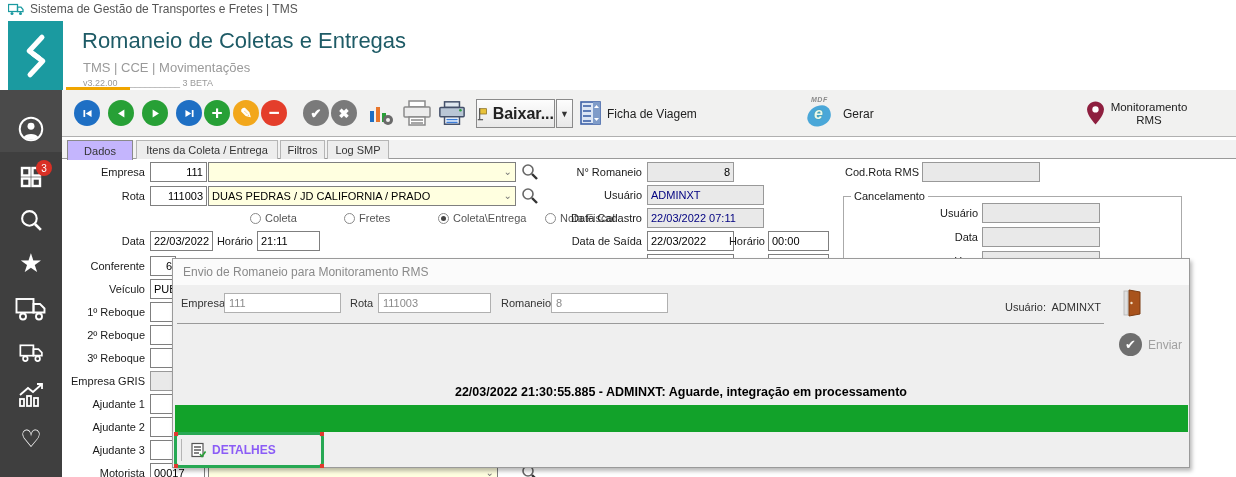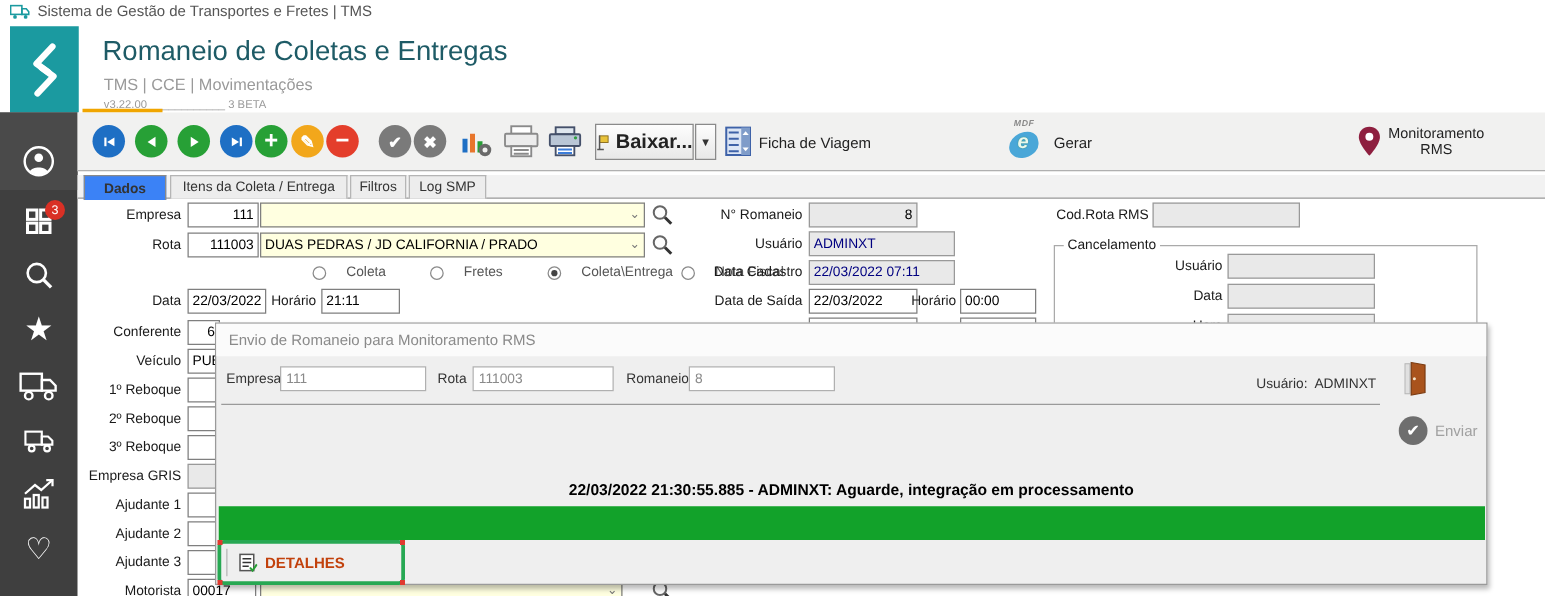--- a/index.html
+++ b/index.html
@@ -28,51 +28,51 @@
         color:#fff;font-size:15px;font-weight:bold;cursor:default}
   .blue{background:#1e6fc4}.green{background:#27a036}.gray{background:#7a7a7a}
   .orange{background:#f2a71b}.red{background:#e43e2b}
   .btn3d{position:absolute;border:1px solid #8a8a8a;background:linear-gradient(#fdfdfd,#e8e8e8);
          display:flex;align-items:center;justify-content:center;gap:5px;font-size:16px;font-weight:bold;color:#222;box-sizing:border-box}
   .tool-label{position:absolute;font-size:12px;color:#222}
   
   .tabbar{left:62px;top:140px;width:1174px;height:19px;background:#f2f2f2;border-bottom:1px solid #9a9a9a;box-sizing:border-box}
   .tab{position:absolute;top:140px;height:19px;font-size:11px;color:#333;display:flex;align-items:center;justify-content:center;
        border:1px solid #b5b5b5;border-bottom:none;background:#ededed;box-sizing:border-box;z-index:1}
-  .tab.active{background:#3b82f6;height:20px;z-index:3;border-color:#8a8a8a;font-weight:bold}
+  .tab.active{background:#c4b5fd;height:20px;z-index:3;border-color:#8a8a8a;font-weight:normal}
   
   .lbl{position:absolute;font-size:11px;color:#1a1a1a;height:20px;line-height:20px;text-align:right}
   .lbl-l{text-align:left}
   .field{position:absolute;height:20px;border:1px solid #7f7f7f;background:#fff;box-sizing:border-box;font-size:11px;color:#000;
          display:flex;align-items:center;padding:0 3px;overflow:hidden;white-space:nowrap}
   .field.rt{justify-content:flex-end}
   .field.gray{background:#e9e9e9;border-color:#999}
   .field.yellow{background:#ffffe0}
   .field.navy{color:#000080}
   .chev{margin-left:auto;color:#777;font-size:10px;line-height:10px}
-  .radio{position:absolute;display:flex;align-items:center;gap:16px;font-size:11px;color:#555;height:14px}
+  .radio{position:absolute;display:flex;align-items:center;gap:4px;font-size:11px;color:#555;height:14px}
   .rdot{width:11px;height:11px;border:1px solid #8a8a8a;border-radius:50%;background:#fff;box-sizing:border-box;position:relative}
   .rdot.sel::after{content:"";position:absolute;left:2px;top:2px;width:5px;height:5px;border-radius:50%;background:#444}
   .groupbox{position:absolute;border:1px solid #aaa}
   .legend{position:absolute;font-size:11px;color:#1a1a1a;background:#fff;padding:0 3px}
   
   .modal{left:172px;top:258px;width:1018px;height:210px;background:#efefef;border:1px solid #9a9a9a;
          box-shadow:2px 3px 4px rgba(0,0,0,.28);z-index:10;box-sizing:border-box}
   .m-title{position:absolute;left:0;top:0;width:100%;height:26px;background:#fbfbfb;font-size:12px;color:#8a8a8a;
            display:flex;align-items:center;padding-left:10px;box-sizing:border-box}
   .m-lbl{position:absolute;font-size:11px;color:#333;height:20px;line-height:20px}
   .m-field{position:absolute;height:20px;border:1px solid #b0b0b0;background:#fff;font-size:11px;color:#8a8a8a;
            display:flex;align-items:center;padding:0 4px;box-sizing:border-box}
   .m-sep{position:absolute;left:4px;top:64px;width:927px;border-bottom:1px solid #9a9a9a}
   .m-status{position:absolute;left:0;top:126px;width:100%;text-align:center;font-size:12.5px;font-weight:bold;color:#000}
   .m-bar{position:absolute;left:2px;top:146px;width:1013px;height:27px;background:#12a22a}
   .hl{position:absolute;left:1px;top:173px;width:150px;height:36px;border:3px solid #27a853;border-radius:5px;box-sizing:border-box;
       display:flex;align-items:center}
   .hl .dot{position:absolute;width:4px;height:4px;background:#e03a2f}
-  .detalhes{display:flex;align-items:center;gap:6px;margin-left:8px;font-size:12px;font-weight:bold;color:#c2410c;cursor:pointer}
+  .detalhes{display:flex;align-items:center;gap:6px;margin-left:8px;font-size:12px;font-weight:bold;color:#8b5cf6;cursor:pointer}
   .vline{width:1px;height:22px;background:#b5b5b5;margin-left:4px}
   .enviar{position:absolute;left:946px;top:74px;display:flex;align-items:center;gap:6px;font-size:12px;color:#a0a0a0}
   .encirc{width:23px;height:23px;border-radius:50%;background:#6e6e6e;color:#fff;display:flex;align-items:center;justify-content:center;font-size:13px}
   .mag{position:absolute;width:18px;height:18px}
   .mdfe{position:absolute;left:805px;top:98px;width:32px;height:30px}
   .mdfe .blob{position:absolute;left:2px;top:8px;width:24px;height:20px;background:#4aa7d8;border-radius:60% 40% 55% 45%;transform:rotate(-12deg)}
   .mdfe .e{position:absolute;left:9px;top:7px;font-size:16px;font-weight:bold;font-style:italic;color:#eaf8ef;text-shadow:0 0 1px #2e8b57}
   .mdfe .cap{position:absolute;left:6px;top:-2px;font-size:7px;font-weight:bold;font-style:italic;color:#8a8a8a;letter-spacing:.5px}
 </style>
 </head>

